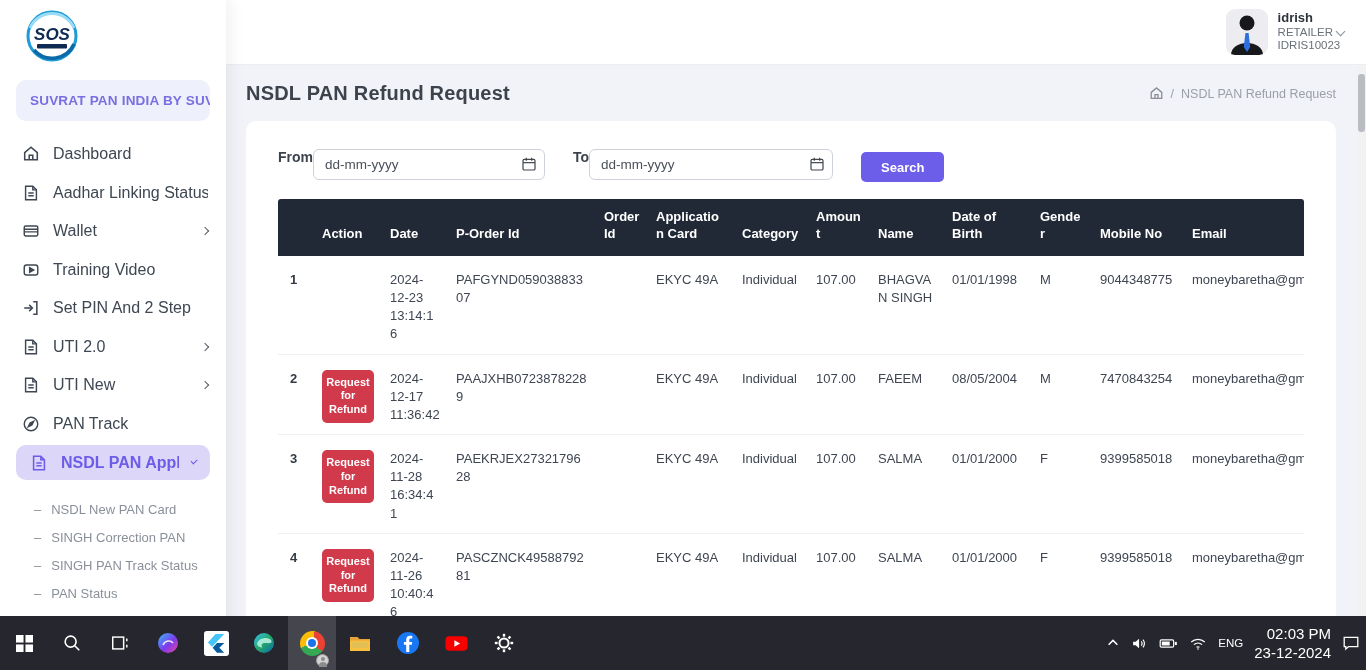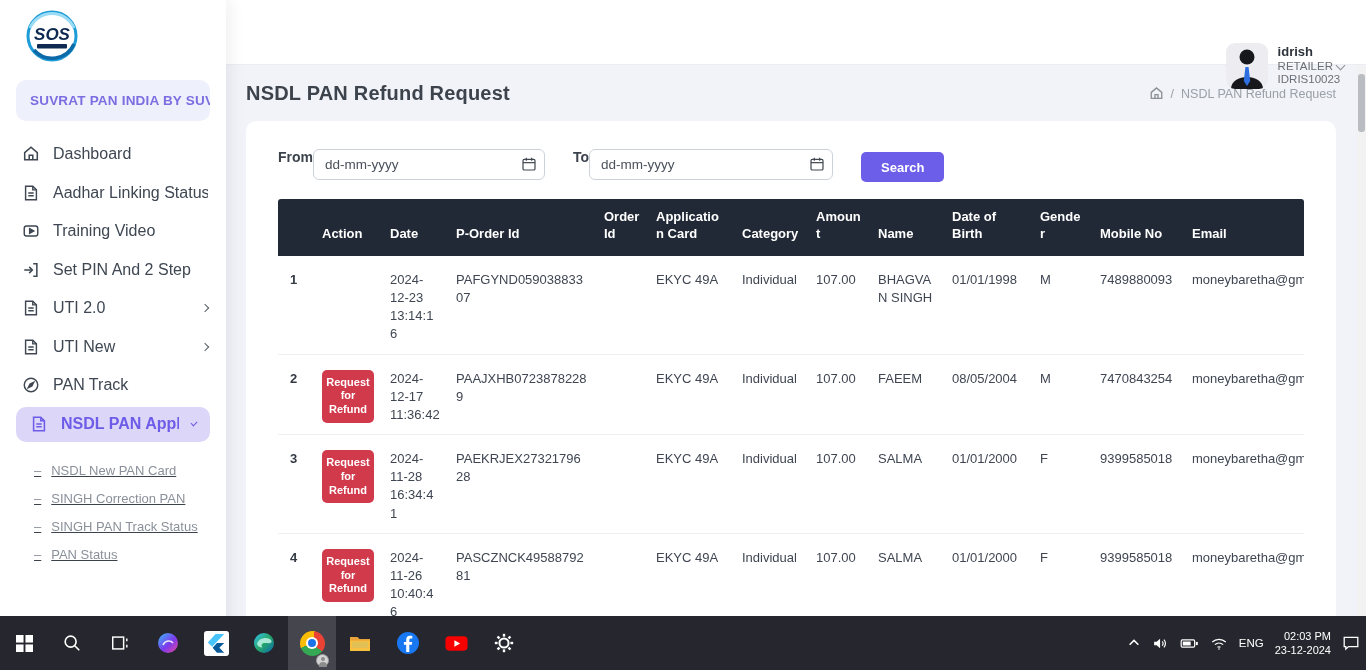--- a/index.html
+++ b/index.html
@@ -2,40 +2,40 @@
 <html><head>
 <meta charset="utf-8">
 <style>
   * { margin:0; padding:0; box-sizing:border-box; }
   html,body { width:1366px; height:670px; overflow:hidden; }
   body { font-family:"Liberation Sans", sans-serif; background:#f2f3f8; color:#3c434d; }
   .screen { position:relative; width:1366px; height:670px; overflow:hidden; }
 
   
   .topbar { position:absolute; left:0; top:0; right:0; height:65px; background:#fff; border-bottom:1px solid #ebedf1; z-index:2; }
-  .user-chip { position:absolute; right:22px; top:9px; display:flex; align-items:center; gap:10px; cursor:pointer;margin-top:34px; }
+  .user-chip { position:absolute; right:22px; top:9px; display:flex; align-items:center; gap:10px; cursor:pointer; }
   .avatar { width:42px; height:46px; border-radius:9px; background:#ededf1; overflow:hidden; flex:0 0 auto; }
   .user-meta { line-height:1.15; }
   .user-name { font-size:13px; font-weight:bold; color:#2e343c; }
   .user-role { font-size:11.5px; color:#6a7077; display:flex; align-items:center; gap:4px; }
   .user-id { font-size:11.5px; color:#6a7077; }
   .chev { display:inline-block; width:7px; height:7px; border-right:1.6px solid #8a9098; border-bottom:1.6px solid #8a9098; transform:rotate(45deg); margin-top:-3px; }
 
   
   .sidebar { position:absolute; left:0; top:0; bottom:38px; width:226px; background:#fff; box-shadow:0 0 18px rgba(30,30,60,.10); z-index:5; overflow:hidden; }
   .logo-wrap { padding:8px 0 2px 24px; }
   .brand-box { margin:10px 16px 14px 16px; background:#eef0fc; border-radius:10px; padding:13px 14px; font-size:13.5px; font-weight:bold; color:#7a6ee0; letter-spacing:.2px; white-space:nowrap; overflow:hidden; }
   .nav { list-style:none; }
   .nav-item { display:flex; align-items:center; gap:13px; height:38.5px; padding:0 18px 0 22px; font-size:16px; font-weight:500; color:#3e4752; cursor:pointer; }
   .nav-item svg { flex:0 0 auto; }
   .nav-item .nav-label { flex:1 1 auto; white-space:nowrap; overflow:hidden; }
   .chev-right { width:6px; height:6px; border-right:1.7px solid #565e68; border-bottom:1.7px solid #565e68; transform:rotate(-45deg); }
   .chev-down { width:6px; height:6px; border-right:1.7px solid #6d5ce7; border-bottom:1.7px solid #6d5ce7; transform:rotate(45deg); margin-top:-3px; }
   .nav-item.active { background:#dcd6f9; border-radius:10px; margin:2px 16px; padding:0 14px 0 14px; height:35px; color:#6d5ce7; font-weight:bold; }
-  .sub-nav { list-style:none; margin-top:15px;text-decoration:underline; }
+  .sub-nav { list-style:none; margin-top:15px; }
   .sub-item { display:flex; align-items:center; gap:10px; height:28px; padding-left:34px; font-size:13px; color:#8a909a; cursor:pointer; white-space:nowrap; }
   .sub-item::before { content:"–"; color:#8a909a; }
 
   
   .main { position:absolute; left:225px; top:65px; right:0; bottom:38px; overflow:hidden; }
   .page-head { display:flex; align-items:center; justify-content:space-between; padding:17px 30px 14px 21px;text-align:center; }
   .page-title { font-size:20px; font-weight:bold; color:#3d434c; letter-spacing:.2px; }
   .breadcrumb { display:flex; align-items:center; gap:7px; font-size:12.5px; color:#9aa0a8; }
   .card { margin:2px 30px 0 21px; background:#fff; border-radius:10px; padding:28px 32px 16px 32px; }
 
@@ -63,21 +63,21 @@
   .vscroll-thumb { position:absolute; top:8px; left:1px; width:7px; height:58px; background:#b9bcc0; border-radius:3px; cursor:pointer; }
 
   
   .taskbar { position:absolute; left:0; right:0; bottom:0; height:54px; background:#26262e; display:flex; align-items:stretch; z-index:10; }
   .task-left { display:flex; }
   .task-btn { width:48px; display:flex; align-items:center; justify-content:center; cursor:pointer; position:relative; }
   .task-btn.active { background:#45454e; }
   .tray { margin-left:auto; display:flex; align-items:center; gap:11px; padding-right:6px; color:#fff; }
   .tray-item { display:flex; align-items:center; justify-content:center; cursor:pointer; }
   .tray-lang { font-size:11.5px; color:#fff; }
-  .tray-clock { text-align:right; font-size:11px; line-height:1.3; color:#fff; }
+  .tray-clock { text-align:right; font-size:15px; line-height:1.3; color:#fff; }
   .chrome-icon { width:25px; height:25px; border-radius:50%; background:conic-gradient(from 130deg, #34a853 0 120deg, #fbbc05 120deg 240deg, #ea4335 240deg 360deg); position:relative; }
   .chrome-icon::before { content:""; position:absolute; left:6.5px; top:6.5px; width:12px; height:12px; border-radius:50%; background:#fff; }
   .chrome-icon::after { content:""; position:absolute; left:8.5px; top:8.5px; width:8px; height:8px; border-radius:50%; background:#1a73e8; }
   .chrome-badge { position:absolute; right:7px; bottom:3px; width:13px; height:13px; border-radius:50%; background:#d3d3d3; border:1px solid #9e9e9e; }
   .chrome-badge::before { content:""; position:absolute; left:4px; top:2px; width:4px; height:4px; border-radius:50%; background:#8c8c8c; }
   .chrome-badge::after { content:""; position:absolute; left:2px; top:7px; width:8px; height:5px; border-radius:4px 4px 0 0; background:#8c8c8c; }
 </style>
 </head>
 <body>
 
@@ -123,20 +123,28 @@
           </svg>
         <span class="nav-label">Dashboard</span>
       </li>
       <li class="nav-item">
         <svg width="18" height="18" viewBox="0 0 20 20" fill="none" stroke="#3e4752" stroke-width="1.6">
             <path d="M4 2.5 H12 L16 6.5 V17.5 H4 Z"></path>
             <path d="M12 2.5 V6.5 H16"></path>
             <path d="M7 10 H13 M7 13 H13"></path>
           </svg>
         <span class="nav-label">Aadhar Linking Status</span>
+      </li>
+      <li class="nav-item">
+        <svg width="18" height="18" viewBox="0 0 20 20" fill="none" stroke="#3e4752" stroke-width="1.6">
+            <rect x="2.5" y="4.5" width="15" height="11" rx="1.5"></rect>
+            <path d="M2.5 8 H17.5 M2.5 11 H17.5"></path>
+          </svg>
+        <span class="nav-label">Wallet</span>
+        <span class="chev-right"></span>
       </li>
       <li class="nav-item">
         <svg width="18" height="18" viewBox="0 0 20 20" fill="none" stroke="#3e4752" stroke-width="1.6">
             <rect x="2.5" y="4.5" width="15" height="11" rx="2.5"></rect>
             <polygon points="8.5,7.5 13,10 8.5,12.5" fill="#3e4752"></polygon>
           </svg>
         <span class="nav-label">Training Video</span>
       </li>
       <li class="nav-item">
         <svg width="18" height="18" viewBox="0 0 20 20" fill="none" stroke="#3e4752" stroke-width="1.7">
@@ -276,21 +284,21 @@
             <td></td>
             <td>2024-12-23 13:14:16</td>
             <td>PAFGYND05903883307</td>
             <td></td>
             <td>EKYC 49A</td>
             <td>Individual</td>
             <td>107.00</td>
             <td>BHAGVAN SINGH</td>
             <td>01/01/1998</td>
             <td>M</td>
-            <td>7489880093</td>
+            <td>9044348775</td>
             <td class="email-cell">moneybaretha@gm</td>
           </tr>
           <tr>
             <td>2</td>
             <td><button class="refund-btn">Request for Refund</button></td>
             <td>2024-12-17 11:36:42</td>
             <td>PAAJXHB07238782289</td>
             <td></td>
             <td>EKYC 49A</td>
             <td>Individual</td>

